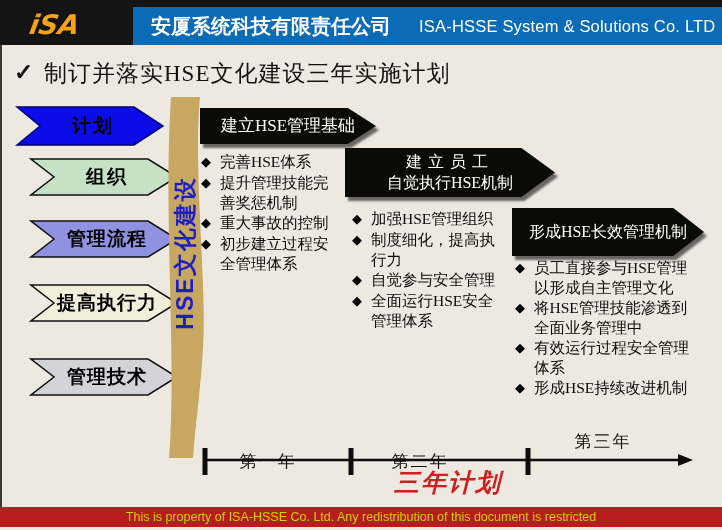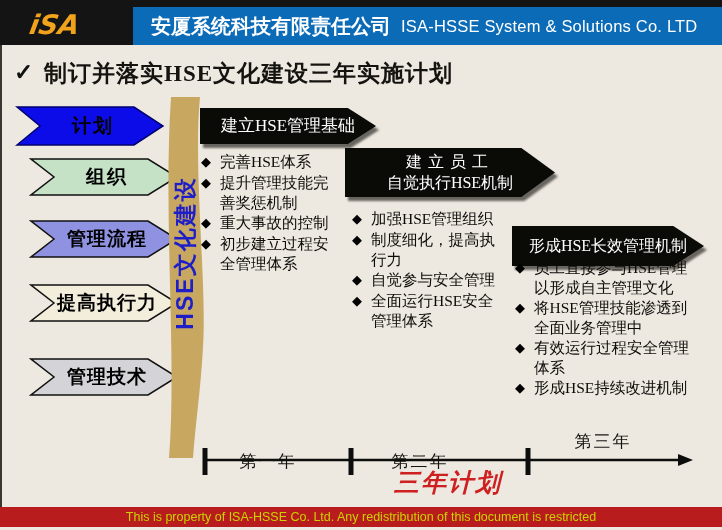--- a/index.html
+++ b/index.html
@@ -5,37 +5,37 @@
   html,body{margin:0;padding:0;background:#555;}
   .slide{
     position:relative;width:722px;height:530px;overflow:hidden;
     background:#EDE9E1;
     font-family:"Liberation Serif","DejaVu Serif",serif;
   }
   
   .hdr-black{position:absolute;left:0;top:0;width:722px;height:45px;background:#141414;}
   .hdr-blue{
     position:absolute;left:133px;top:7px;width:589px;height:38px;background:#0B6BB7;
-    display:flex;align-items:center;gap:10px;padding-left:18px;box-sizing:border-box;
+    display:flex;align-items:center;gap:28px;padding-left:18px;box-sizing:border-box;
     font-family:"Liberation Sans","DejaVu Sans",sans-serif;color:#FFFFFF;white-space:nowrap;
   }
   .hdr-cn{font-size:20px;font-weight:bold;}
   .hdr-en{font-size:16.5px;font-weight:normal;letter-spacing:0.2px;}
   .logo{
     position:absolute;left:30px;top:9px;color:#F2A31C;
     font-family:"DejaVu Sans","Liberation Sans",sans-serif;
     font-size:27px;font-weight:bold;font-style:italic;
     transform:skewX(-10deg);letter-spacing:0px;
   }
   .edge-line{position:absolute;left:0;top:45px;width:2px;height:462px;background:#3a3632;}
   
   .check{position:absolute;left:14px;top:59px;font-size:23px;font-weight:bold;color:#111;}
   .page-title{
     position:absolute;left:44px;top:58px;font-size:23px;color:#151310;
-    font-weight:700;letter-spacing:1px;white-space:nowrap;
+    font-weight:400;letter-spacing:1px;white-space:nowrap;
   }
   
   .pillar{position:absolute;width:150px;height:42px;}
   .pillar svg{position:absolute;left:0;top:0;}
   .pillar .lbl{
     position:absolute;left:24px;right:18px;top:0;bottom:0;
     display:flex;align-items:center;justify-content:center;
     font-size:19px;font-weight:bold;color:#000000;letter-spacing:2px;white-space:nowrap;
   }
   
@@ -53,21 +53,21 @@
     clip-path:polygon(0 0,84% 0,100% 50%,84% 100%,0 100%);
     display:flex;flex-direction:column;align-items:center;justify-content:center;
     color:#fff;box-sizing:border-box;
   }
   .phase-arrow .t{width:84%;text-align:center;white-space:nowrap;line-height:1.3;}
   .p1{left:200px;top:108px;width:176px;height:36px;}
   .p1 .t{font-size:17px;}
   .p2{left:345px;top:148px;width:210px;height:49px;}
   .p2 .t{font-size:16px;}
   .p2 .t.sp{letter-spacing:6px;}
-  .p3{left:512px;top:226px;width:192px;height:40px;}
+  .p3{left:512px;top:208px;width:192px;height:48px;}
   .p3 .t{font-size:16px;}
   
   .blist{position:absolute;display:flex;flex-direction:column;gap:1px;}
   .bitem{display:flex;gap:9px;align-items:flex-start;}
   .diamond{font-size:13px;line-height:20px;color:#000;flex:none;}
   .btext{font-size:15.5px;line-height:19.5px;color:#0d0b08;}
   .c1{left:201px;top:152px;} .c1 .btext{width:118px;}
   .c2{left:352px;top:209px;} .c2 .btext{width:132px;}
   .c3{left:515px;top:258px;} .c3 .btext{width:168px;}
   

